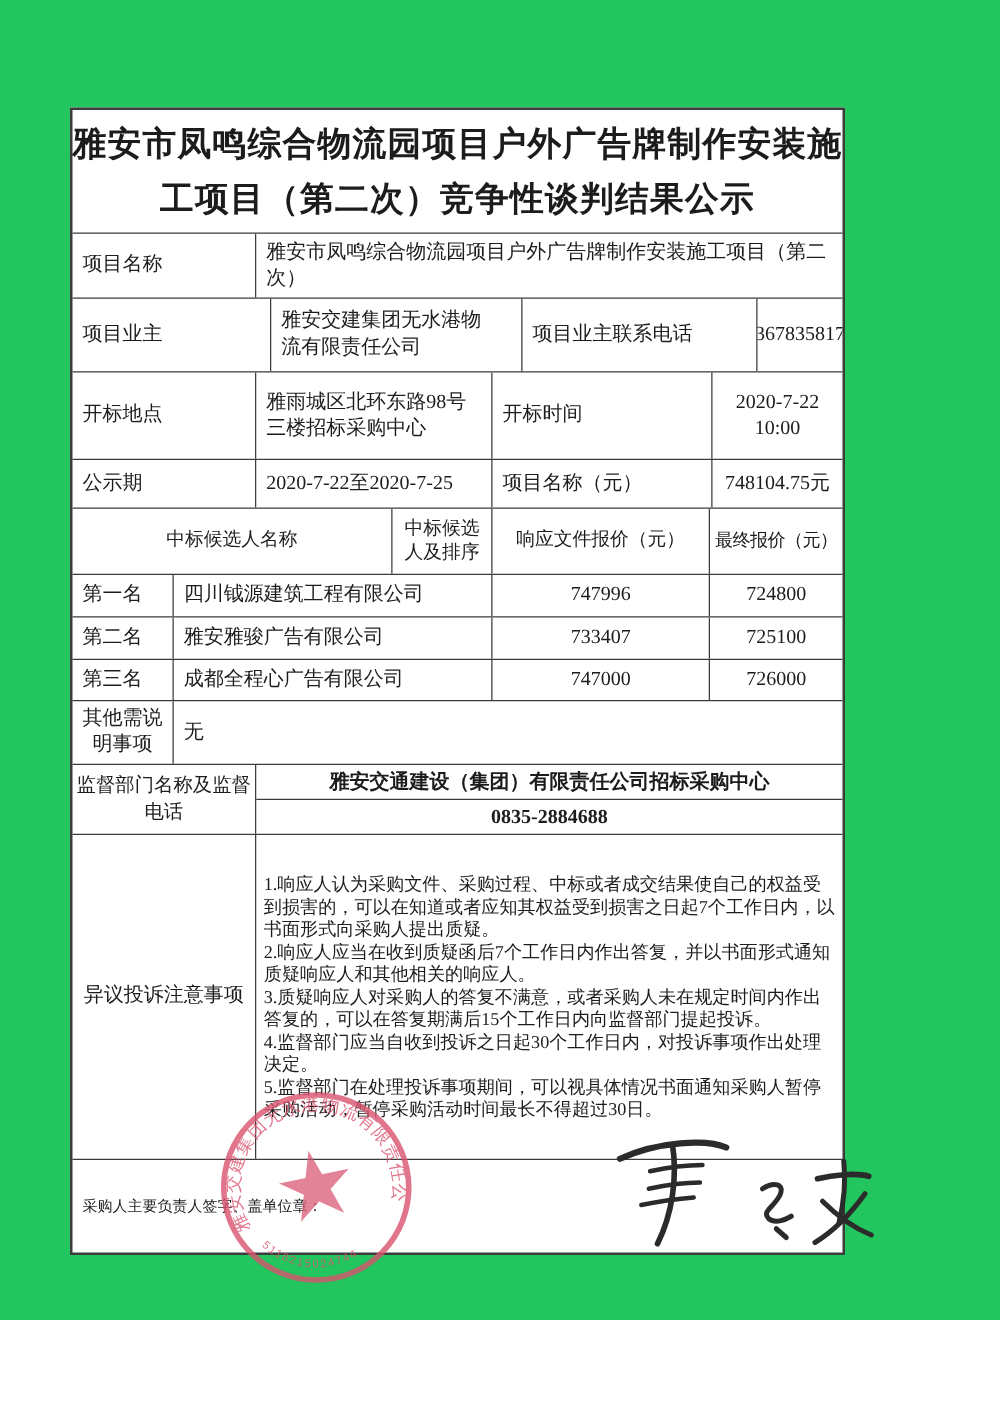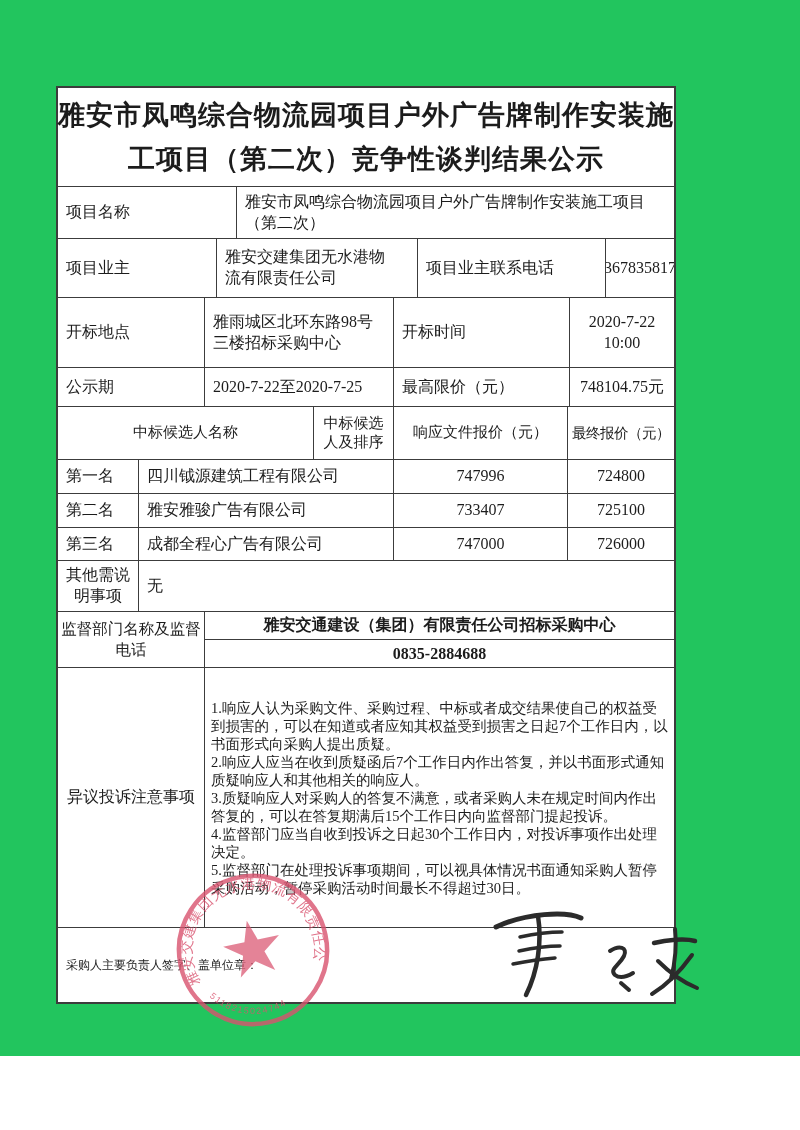--- a/index.html
+++ b/index.html
@@ -12,21 +12,21 @@
                border:2px solid #3c3c3c; background:#fff; display:flex; flex-direction:column; }
   .row { display:flex; flex-direction:row; border-top:1px solid #3c3c3c; }
   .row:first-child { border-top:none; }
   .cell { display:flex; align-items:center; border-left:1px solid #3c3c3c;
           font-size:16px; line-height:1.3; overflow:hidden; }
   .cell:first-child { border-left:none; }
   .cell.center { justify-content:center; text-align:center; }
   .cell.left   { justify-content:flex-start; text-align:left; padding:2px 8px; }
 
   
-  .h-title{height:98px;} .h-name{height:52px;gap:32px;} .h-owner{height:59px;gap:12px;} .h-venue{height:70px;}
+  .h-title{height:98px;} .h-name{height:52px;} .h-owner{height:59px;gap:12px;} .h-venue{height:70px;}
   .h-period{height:39px;} .h-chead{height:53px;} .h-cand{height:34px;} .h-cand3{height:33px;}
   .h-other{height:51px;} .h-superv{height:56px;} .h-complaint{height:260px;} .h-sign{height:75px;}
 
   
   .w-lab{width:146px;} .w-val{width:189px;} .w-lab2{width:176px;} .w-val2{flex:1;}
   .w-valwide{flex:1;}
   
   .w-rank{width:80px;} .w-cname{width:255px;} .w-bid{width:174px;} .w-final{flex:1;}
 
   .title-cell { width:100%; display:flex; flex-direction:column; justify-content:center;
@@ -84,21 +84,21 @@
     <div class="row h-venue">
       <div class="cell w-lab left">开标地点</div>
       <div class="cell w-val left">雅雨城区北环东路98号三楼招标采购中心</div>
       <div class="cell w-lab2 left">开标时间</div>
       <div class="cell w-val2 center">2020-7-22 10:00</div>
     </div>
 
     <div class="row h-period">
       <div class="cell w-lab left">公示期</div>
       <div class="cell w-val left">2020-7-22至2020-7-25</div>
-      <div class="cell w-lab2 left">最高限价（元）</div>
+      <div class="cell w-lab2 left">项目名称（元）</div>
       <div class="cell w-val2 center">748104.75元</div>
     </div>
 
     <div class="row h-chead">
       <div class="cell w-cname center chead">中标候选人名称</div>
       <div class="cell w-rank center chead pad-narrow">中标候选人及排序</div>
       <div class="cell w-bid center chead">响应文件报价（元）</div>
       <div class="cell w-final center chead-last">最终报价（元）</div>
     </div>
 

